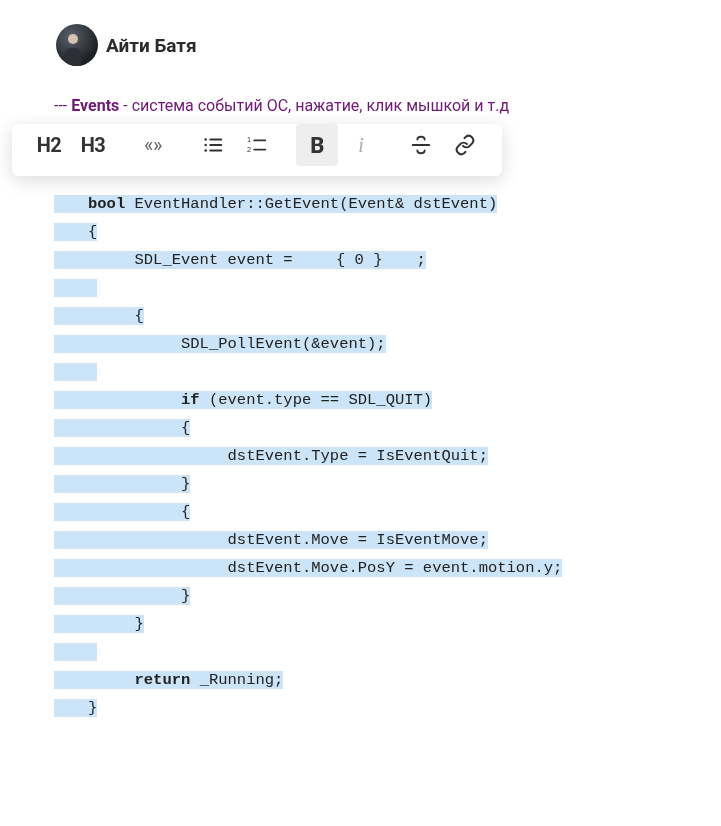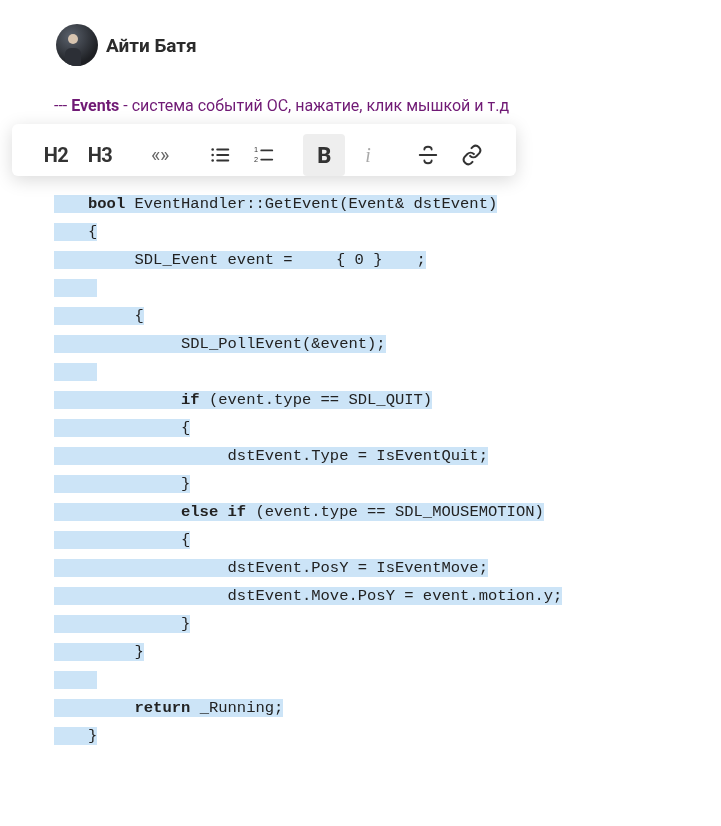--- a/index.html
+++ b/index.html
@@ -70,22 +70,22 @@
   }
   .toolbar {
     position: absolute;
     left: -38px;
     top: 0;
     height: 52px;
     background: #fff;
     border-radius: 6px;
     box-shadow: 0 4px 18px rgba(0,0,0,0.15);
     display: flex;
-    align-items: flex-end;
-    padding: 0 23px;
+    align-items: flex-start;
+    padding: 0 16px;
     gap: 2px;
     z-index: 5;
   }
   .tb-btn {
     width: 42px; height: 42px;
     display: flex;
     align-items: center;
     justify-content: center;
     border-radius: 4px;
     color: #444;
@@ -190,23 +190,22 @@
     <div class="r"><span class="sel">{</span></div>
     <div class="r"><span class="sel"><span>     SDL_Event event = </span></span><span class="sel">{ 0 }</span><span class="sel">;</span></div>
     <div class="r"><span class="sel">&nbsp;</span></div>
     <div class="r"><span class="sel">     {</span></div>
     <div class="r"><span class="sel">          SDL_PollEvent(&amp;event);</span></div>
     <div class="r"><span class="sel">&nbsp;</span></div>
     <div class="r"><span class="sel"><span>          </span><span class="kw">if</span><span> (event.type == SDL_QUIT)</span></span></div>
     <div class="r"><span class="sel">          {</span></div>
     <div class="r"><span class="sel">               dstEvent.Type = IsEventQuit;</span></div>
     <div class="r"><span class="sel">          }</span></div>
-    <div class="r"><span class="sel"><span>          </span><span class="kw">else if</span><span> (event.type == SDL_MOUSEMOTION)</span></span></div>
     <div class="r"><span class="sel">          {</span></div>
-    <div class="r"><span class="sel">               dstEvent.PosY = IsEventMove;</span></div>
+    <div class="r"><span class="sel">               dstEvent.Move = IsEventMove;</span></div>
     <div class="r"><span class="sel">               dstEvent.Move.PosY = event.motion.y;</span></div>
     <div class="r"><span class="sel">          }</span></div>
     <div class="r"><span class="sel">     }</span></div>
     <div class="r"><span class="sel">&nbsp;</span></div>
     <div class="r"><span class="sel"><span>     </span><span class="kw">return</span><span> _Running;</span></span></div>
     <div class="r"><span class="sel">}</span></div>
   </div>
 
 </div>
 

